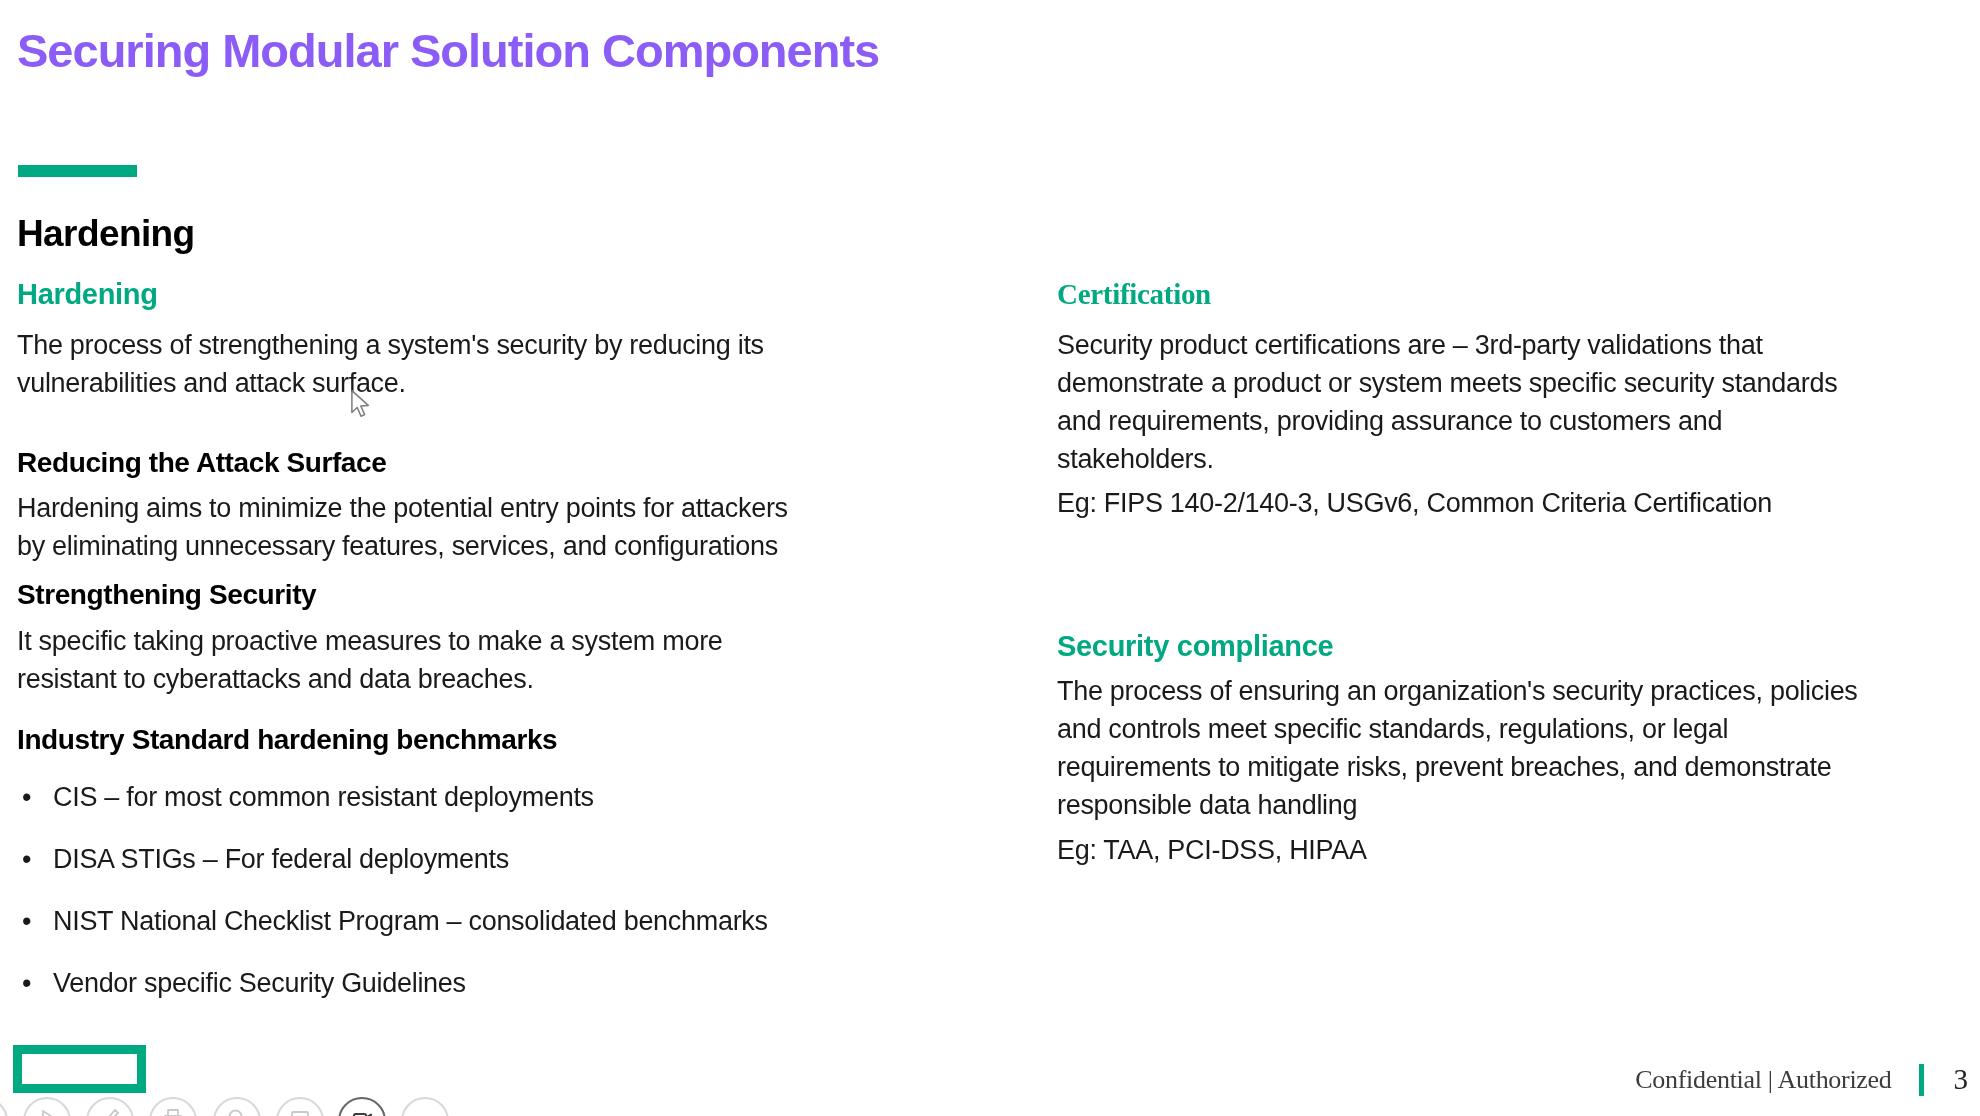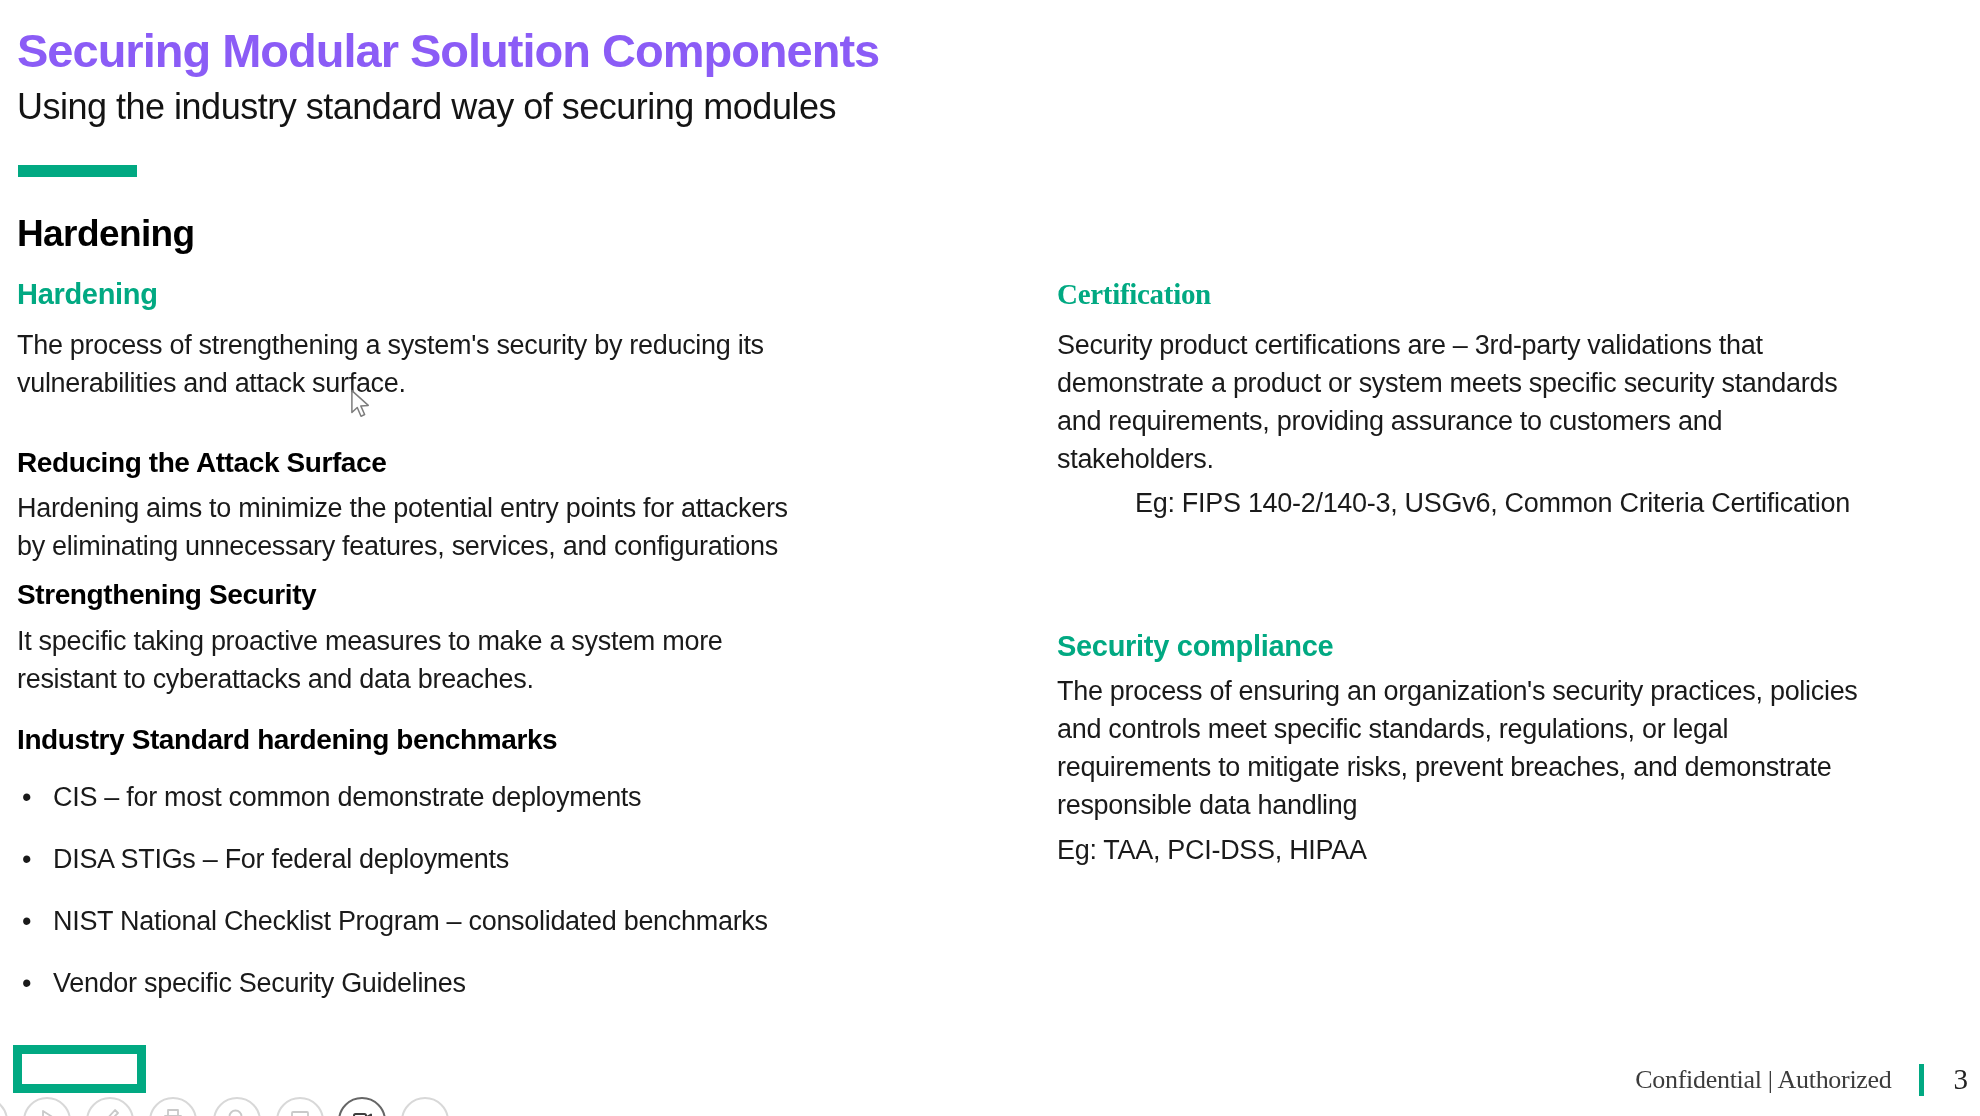--- a/index.html
+++ b/index.html
@@ -32,52 +32,51 @@
   .circ.dark{border-color:#666;}
   .circ.dark svg{stroke:#3d3d3d;stroke-width:2;}
   .cursor{left:350px;top:389px;width:22px;height:30px;pointer-events:none;}
 </style>
 </head>
 <body>
 
 <div class="slide">
 
   <div class="abs page-title">Securing Modular Solution Components</div>
-  <div class="abs page-subtitle">Using the industry standard way of securing modules</div>
   <div class="abs title-rule"></div>
 
   <div class="abs h2" style="left:17px;top:213px;">Hardening</div>
   <div class="abs h3" style="left:17px;top:277px;">Hardening</div>
   <div class="abs body-text" style="left:17px;top:326px;width:950px;">The process of strengthening a system's security by reducing its
 vulnerabilities and attack surface.</div>
 
   <div class="abs h4" style="left:17px;top:446px;">Reducing the Attack Surface</div>
   <div class="abs body-text" style="left:17px;top:489px;width:950px;">Hardening aims to minimize the potential entry points for attackers
 by eliminating unnecessary features, services, and configurations</div>
 
   <div class="abs h4" style="left:17px;top:578px;">Strengthening Security</div>
   <div class="abs body-text" style="left:17px;top:622px;width:950px;">It specific taking proactive measures to make a system more
 resistant to cyberattacks and data breaches.</div>
 
   <div class="abs h4" style="left:17px;top:723px;">Industry Standard hardening benchmarks</div>
 
   <div class="abs bullet-list">
-    <div class="bullet-item">CIS – for most common demonstrate deployments</div>
+    <div class="bullet-item">CIS – for most common resistant deployments</div>
     <div class="bullet-item">DISA STIGs – For federal deployments</div>
     <div class="bullet-item">NIST National Checklist Program – consolidated benchmarks</div>
     <div class="bullet-item">Vendor specific Security Guidelines</div>
   </div>
 
 
   <div class="abs h3" style="left:1057px;top:277px;font-family:Liberation Serif, serif;">Certification</div>
   <div class="abs body-text" style="left:1057px;top:326px;width:923px;">Security product certifications are – 3rd-party validations that
 demonstrate a product or system meets specific security standards
 and requirements, providing assurance to customers and
 stakeholders.</div>
-  <div class="abs body-text" style="left:1031px;top:484px;width:923px;text-align:center;">Eg: FIPS 140-2/140-3, USGv6, Common Criteria Certification</div>
+  <div class="abs body-text" style="left:1057px;top:484px;width:923px;">Eg: FIPS 140-2/140-3, USGv6, Common Criteria Certification</div>
 
   <div class="abs h3" style="left:1057px;top:629px;">Security compliance</div>
   <div class="abs body-text" style="left:1057px;top:672px;width:925px;">The process of ensuring an organization's security practices, policies
 and controls meet specific standards, regulations, or legal
 requirements to mitigate risks, prevent breaches, and demonstrate
 responsible data handling</div>
   <div class="abs body-text" style="left:1057px;top:831px;width:923px;">Eg: TAA, PCI-DSS, HIPAA</div>
 
   <div class="abs hpe-logo"></div>
 

